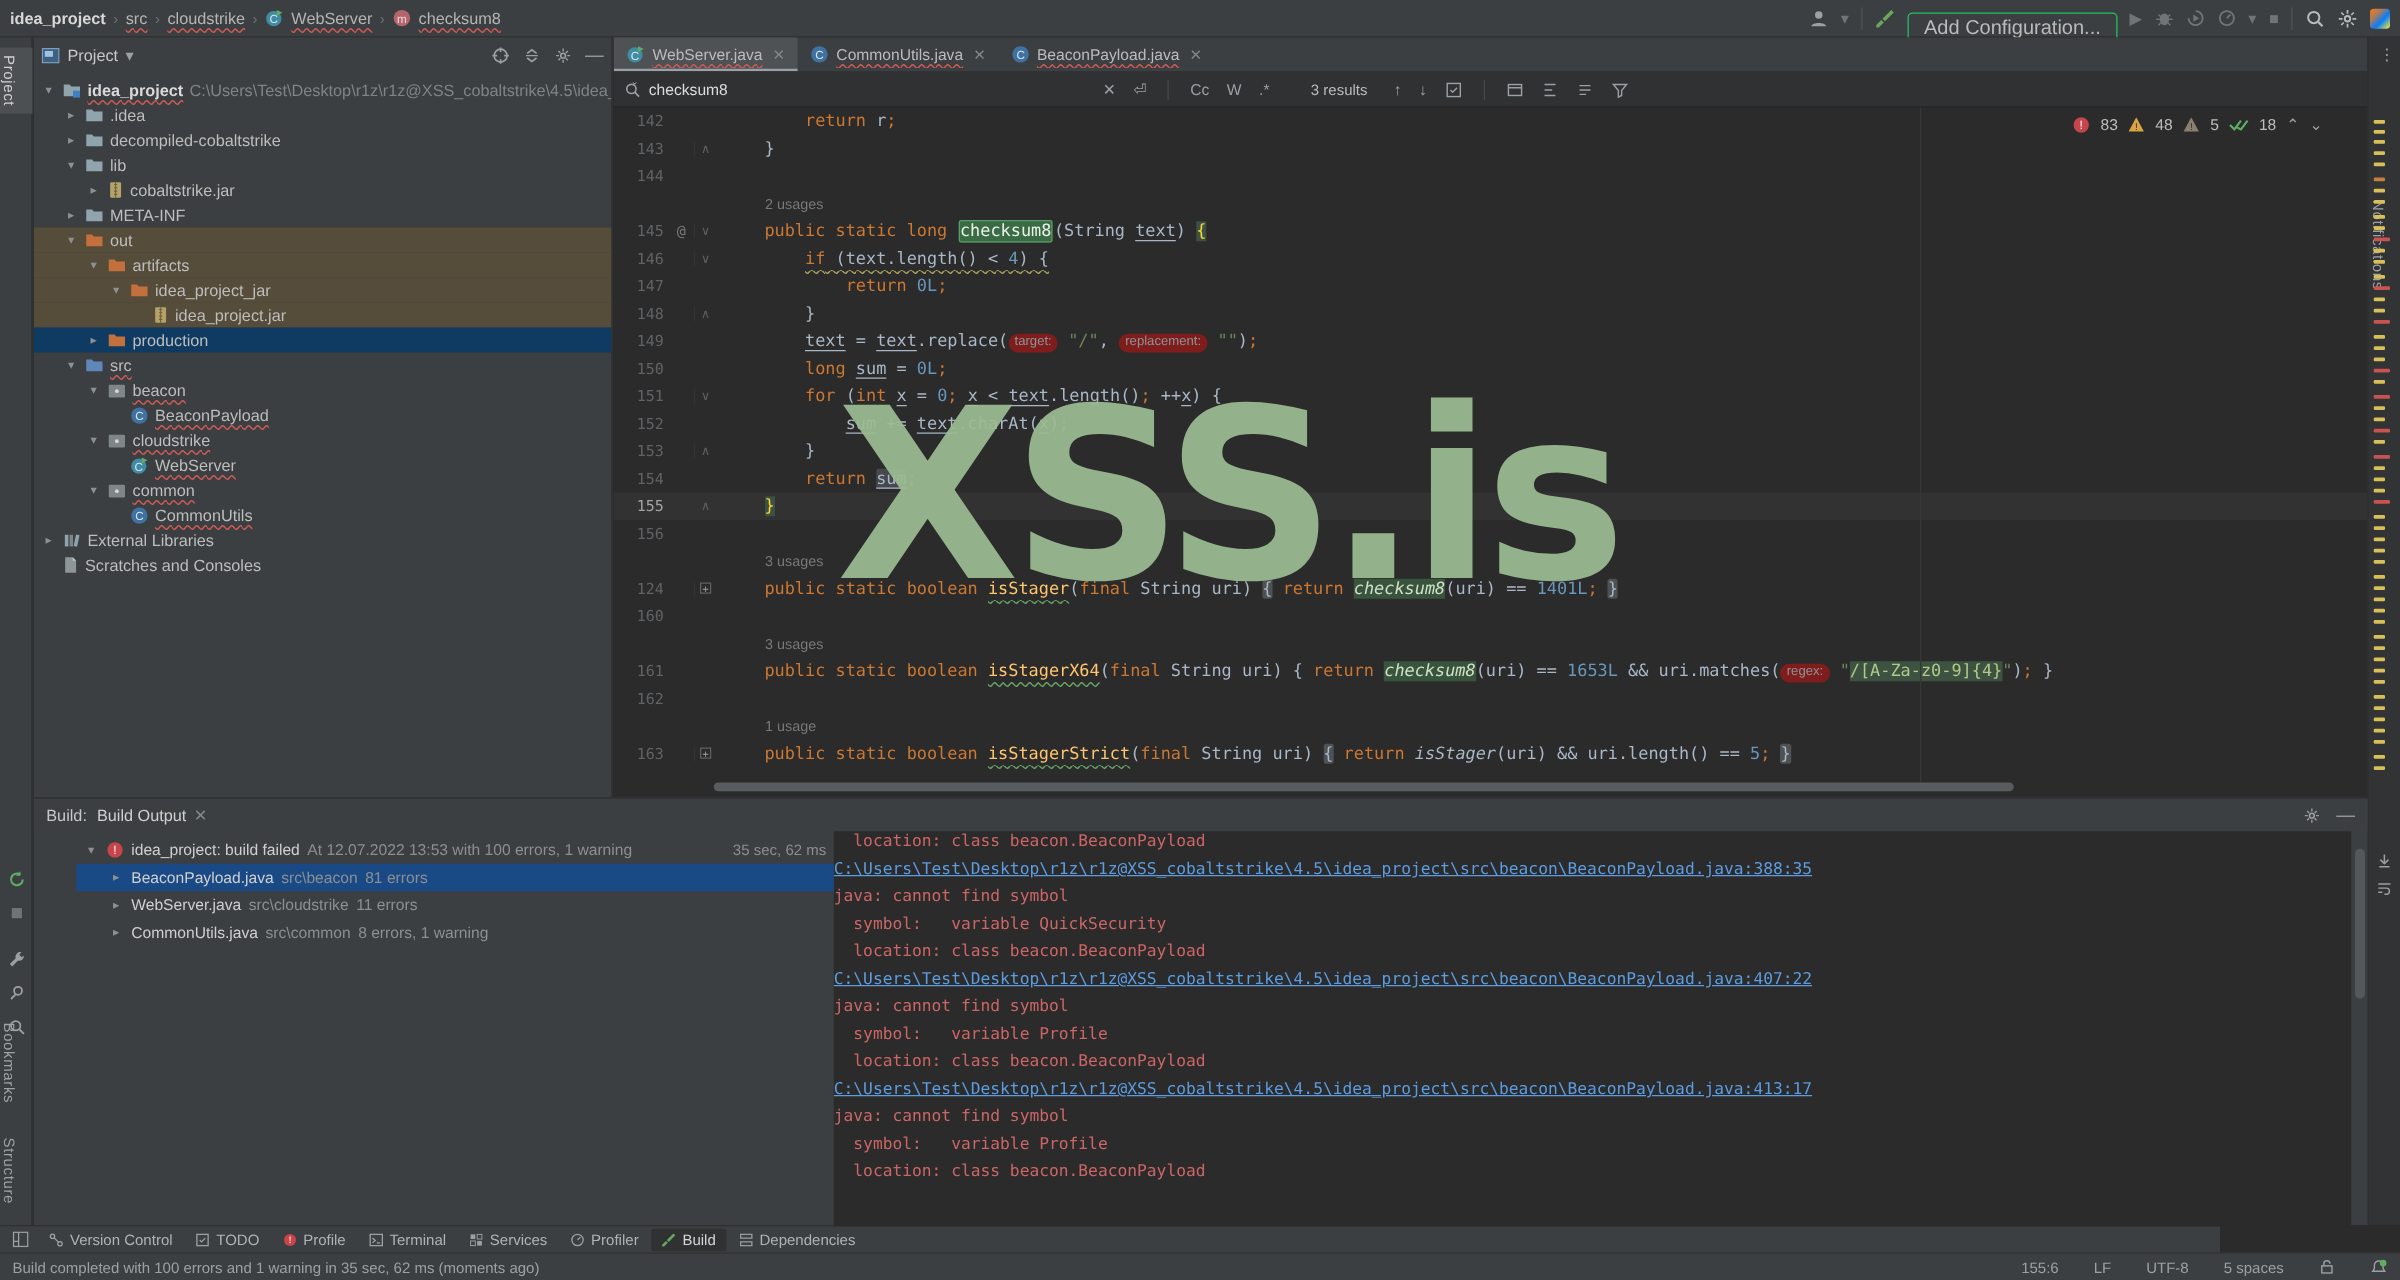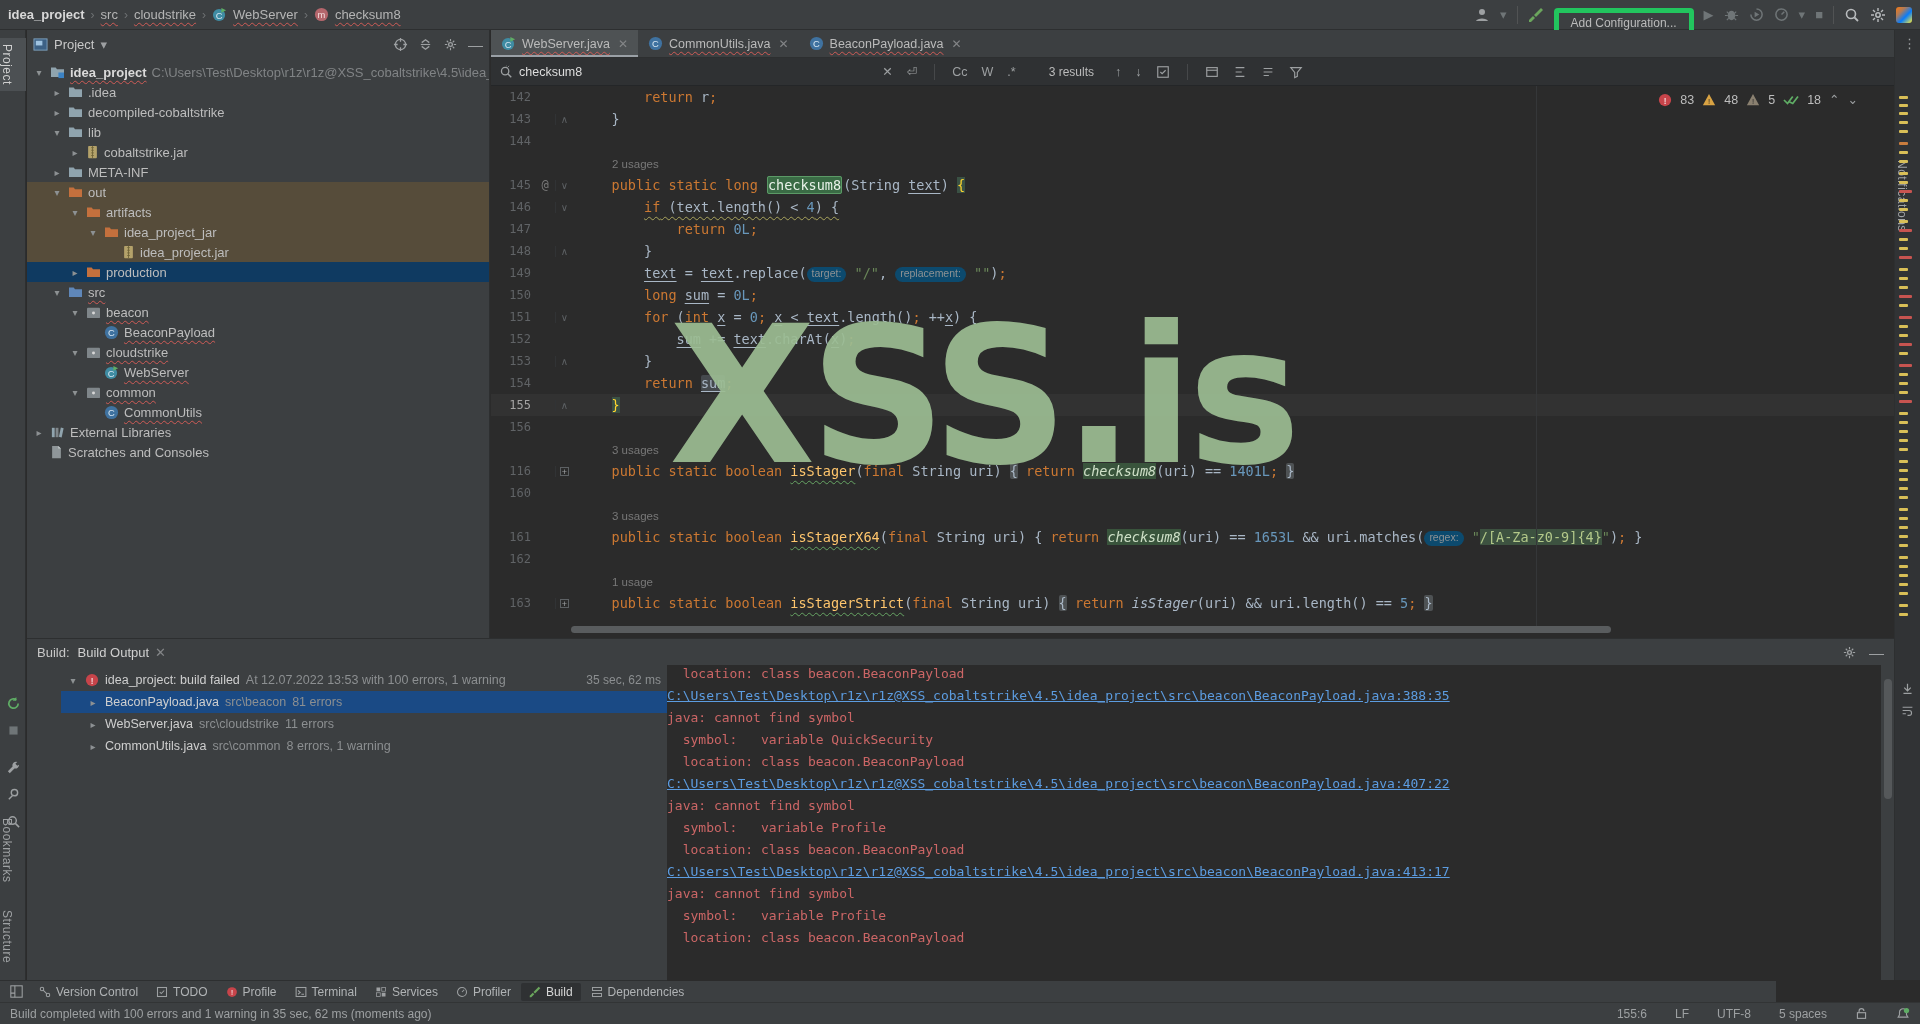--- a/index.html
+++ b/index.html
@@ -13,21 +13,21 @@
   #topbar{position:absolute;left:0;top:0;width:1920px;height:30px;background:#3c3f41;
           display:flex;align-items:center;padding:0 8px;border-bottom:1px solid #2d2f30;}
   #breadcrumb{display:flex;align-items:center;gap:6px;white-space:nowrap;}
   .bc-item{color:#b5b5b5;}
   .bc-item.bold{font-weight:bold;color:#d8d8d8;}
   .bc-sep{color:#6e7173;font-size:12px;}
   .errline{text-decoration:underline;text-decoration-style:wavy;text-decoration-color:#cf5b56;
            text-decoration-thickness:1px;text-underline-offset:3px;}
   #topbar-right{margin-left:auto;display:flex;align-items:center;gap:10px;}
   .tb-sep{width:1px;height:18px;background:#515354;}
-  #add-config{border:5px solid #22c55e;border-radius:4px;padding:3px 12px;color:#bbbbbb;font-size:12px;margin-top:16px;}
+  #add-config{border:1px solid #22c55e;border-radius:4px;padding:3px 12px;color:#bbbbbb;font-size:16px;margin-top:16px;}
   .tb-dim{color:#6f7577;}
   #idea-logo{width:16px;height:16px;border-radius:3px;
              background:linear-gradient(135deg,#f97a12 0%,#b07b58 30%,#087cfa 60%,#fcee39 100%);}
 
   
   #leftstripe{position:absolute;left:0;top:30px;width:26px;height:950px;background:#3c3f41;
               border-right:1px solid #2d2f30;}
   .vlabel{position:absolute;left:0;width:26px;color:#9fa2a4;font-size:12px;
           writing-mode:vertical-lr;text-align:center;letter-spacing:.5px;}
   .vlabel.active{background:#4c5053;color:#d0d0d0;}
@@ -84,21 +84,21 @@
   .hl{background:#45494d;border-radius:2px;}
   .b{color:#ffd62e;background:#3a5144;}
   .f{background:#4e5254;border-radius:2px;}
   .M{background:#3a6b45;border:1px solid #5b9a66;border-radius:2px;color:#e8f2e8;margin:0 1px;}
   .m{background:#39543c;font-style:italic;color:#cfe0c8;}
   .r{background:#3d5240;color:#b3c98a;}
   .ww{text-decoration:underline;text-decoration-style:wavy;text-decoration-color:#aaa55c;
       text-decoration-thickness:1px;text-underline-offset:4px;}
   .gw{text-decoration:underline;text-decoration-style:wavy;text-decoration-color:#66a564;
       text-decoration-thickness:1px;text-underline-offset:4px;}
-  .h{display:inline-block;background:#0c4a6e;color:#8e9294;border-radius:8px;padding:0 5px;
+  .h{display:inline-block;background:#7f1d1d;color:#8e9294;border-radius:8px;padding:0 5px;
      height:15px;line-height:15px;font:10.5px "Liberation Sans",sans-serif;vertical-align:1px;}
 
   #margin-line{position:absolute;left:1045px;top:56px;height:542px;width:1px;background:#353739;}
   #watermark{position:absolute;left:178px;top:272px;font-family:"DejaVu Sans",sans-serif;
              font-weight:bold;font-size:190px;line-height:1;color:#9cbd93;opacity:.92;
              letter-spacing:-6px;z-index:6;}
   #inspections{position:absolute;right:36px;top:62px;display:flex;align-items:center;gap:8px;
                font-size:12.5px;color:#bdbdbd;z-index:7;}
   #hscroll{position:absolute;left:80px;top:596px;width:1040px;height:7px;background:#595c5e;
            border-radius:4px;z-index:8;}
@@ -674,21 +674,21 @@
           <span class="lfold"></span>
           <span class="lcode"></span>
         </div>
         <div class="crow">
           <span class="lnum"></span>
           <span class="lann"></span>
           <span class="lfold"></span>
           <span class="lcode"><span class="inlay">3 usages</span></span>
         </div>
         <div class="crow">
-          <span class="lnum">116</span>
+          <span class="lnum">124</span>
           <span class="lann"></span>
           <span class="lfold"><span class="plus">+</span></span>
           <span class="lcode"><span class="w">    </span><span class="k">public static boolean</span><span class="w"> </span><span class="d gw">isStager</span><span class="w">(</span><span class="k">final</span><span class="w"> String uri) </span><span class="f">{</span><span class="w"> </span><span class="k">return</span><span class="w"> </span><span class="m">checksum8</span><span class="w">(uri) == </span><span class="n">1401L</span><span class="k">;</span><span class="w"> </span><span class="f">}</span></span>
         </div>
         <div class="crow">
           <span class="lnum">160</span>
           <span class="lann"></span>
           <span class="lfold"></span>
           <span class="lcode"></span>
         </div>

